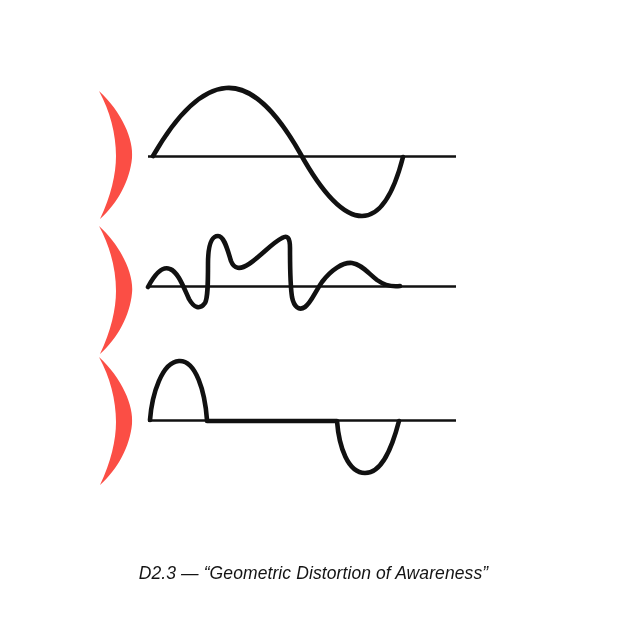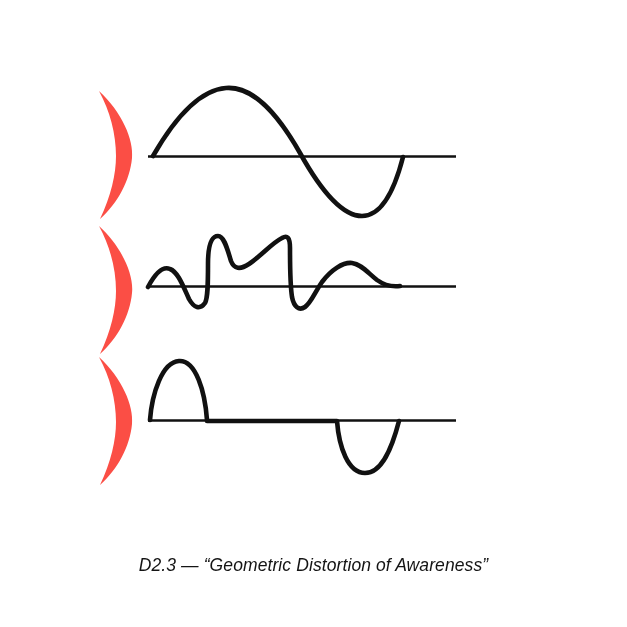--- a/index.html
+++ b/index.html
@@ -36,20 +36,21 @@
   }
   .caption-text {
     display: inline-block;
     font-family: "Liberation Sans", sans-serif;
     font-style: italic;
     font-size: 17.5px;
     font-weight: 400;
     letter-spacing: 0.1px;
     color: #141414;
     white-space: pre;
+    margin-top: 8px;
   }
 </style>
 </head>
 <body>
 
 <div id="figure-root">
 
   <svg id="diagram-svg" viewBox="0 0 627 627" xmlns="http://www.w3.org/2000/svg">
 
     <rect x="0" y="0" width="627" height="627" fill="#ffffff"></rect>

